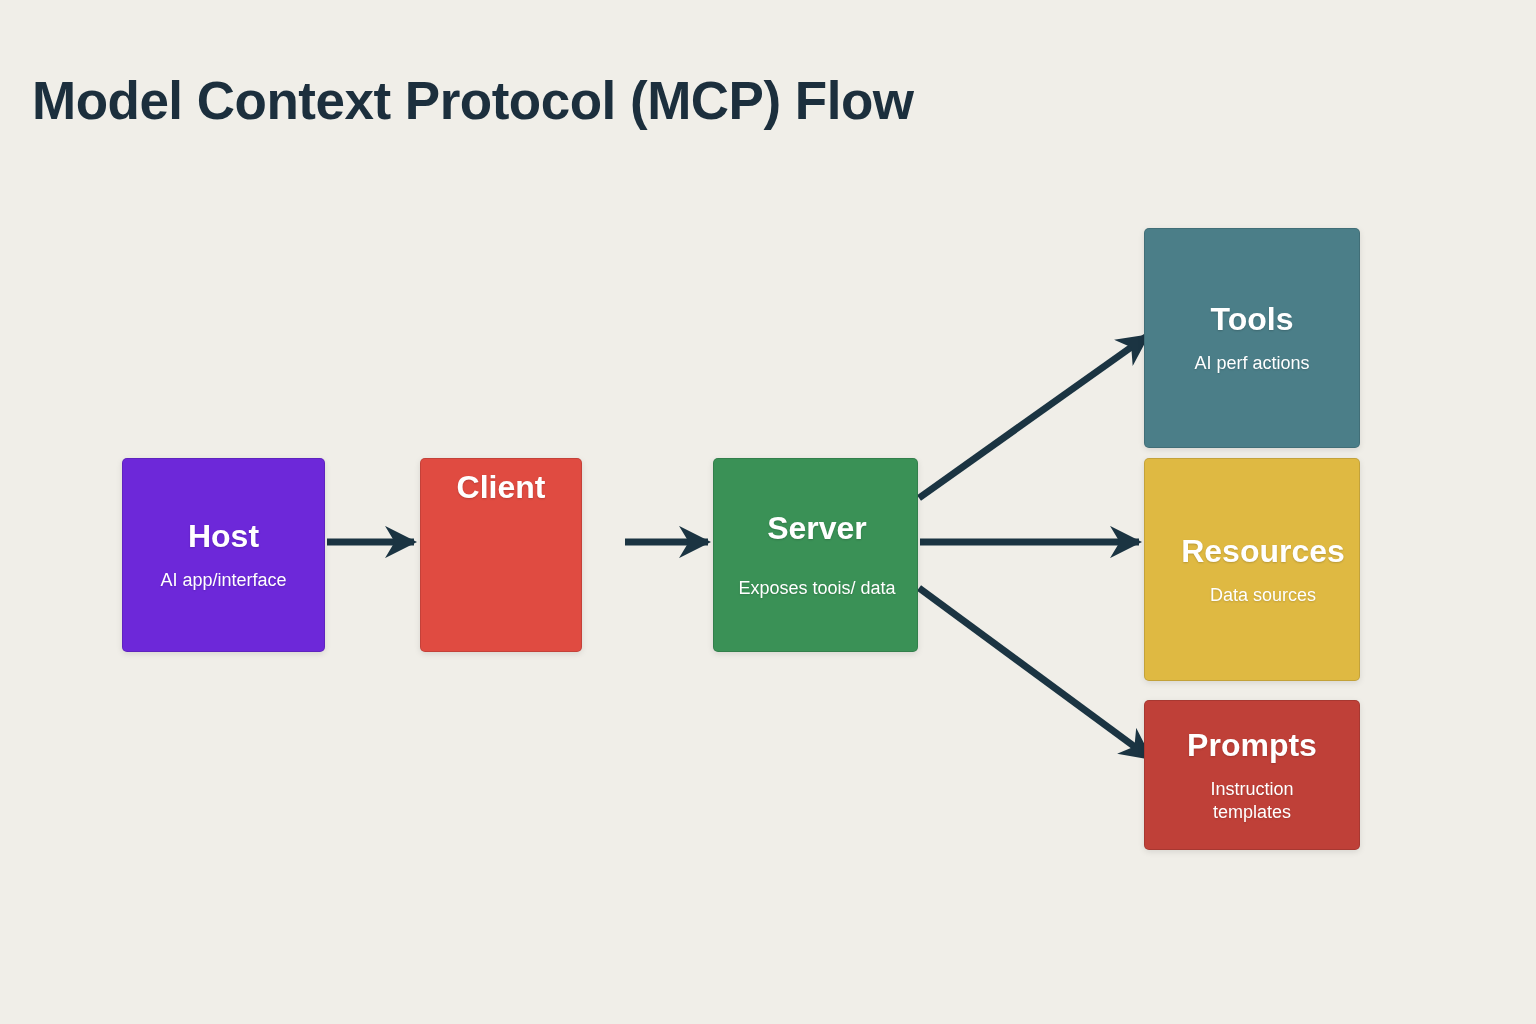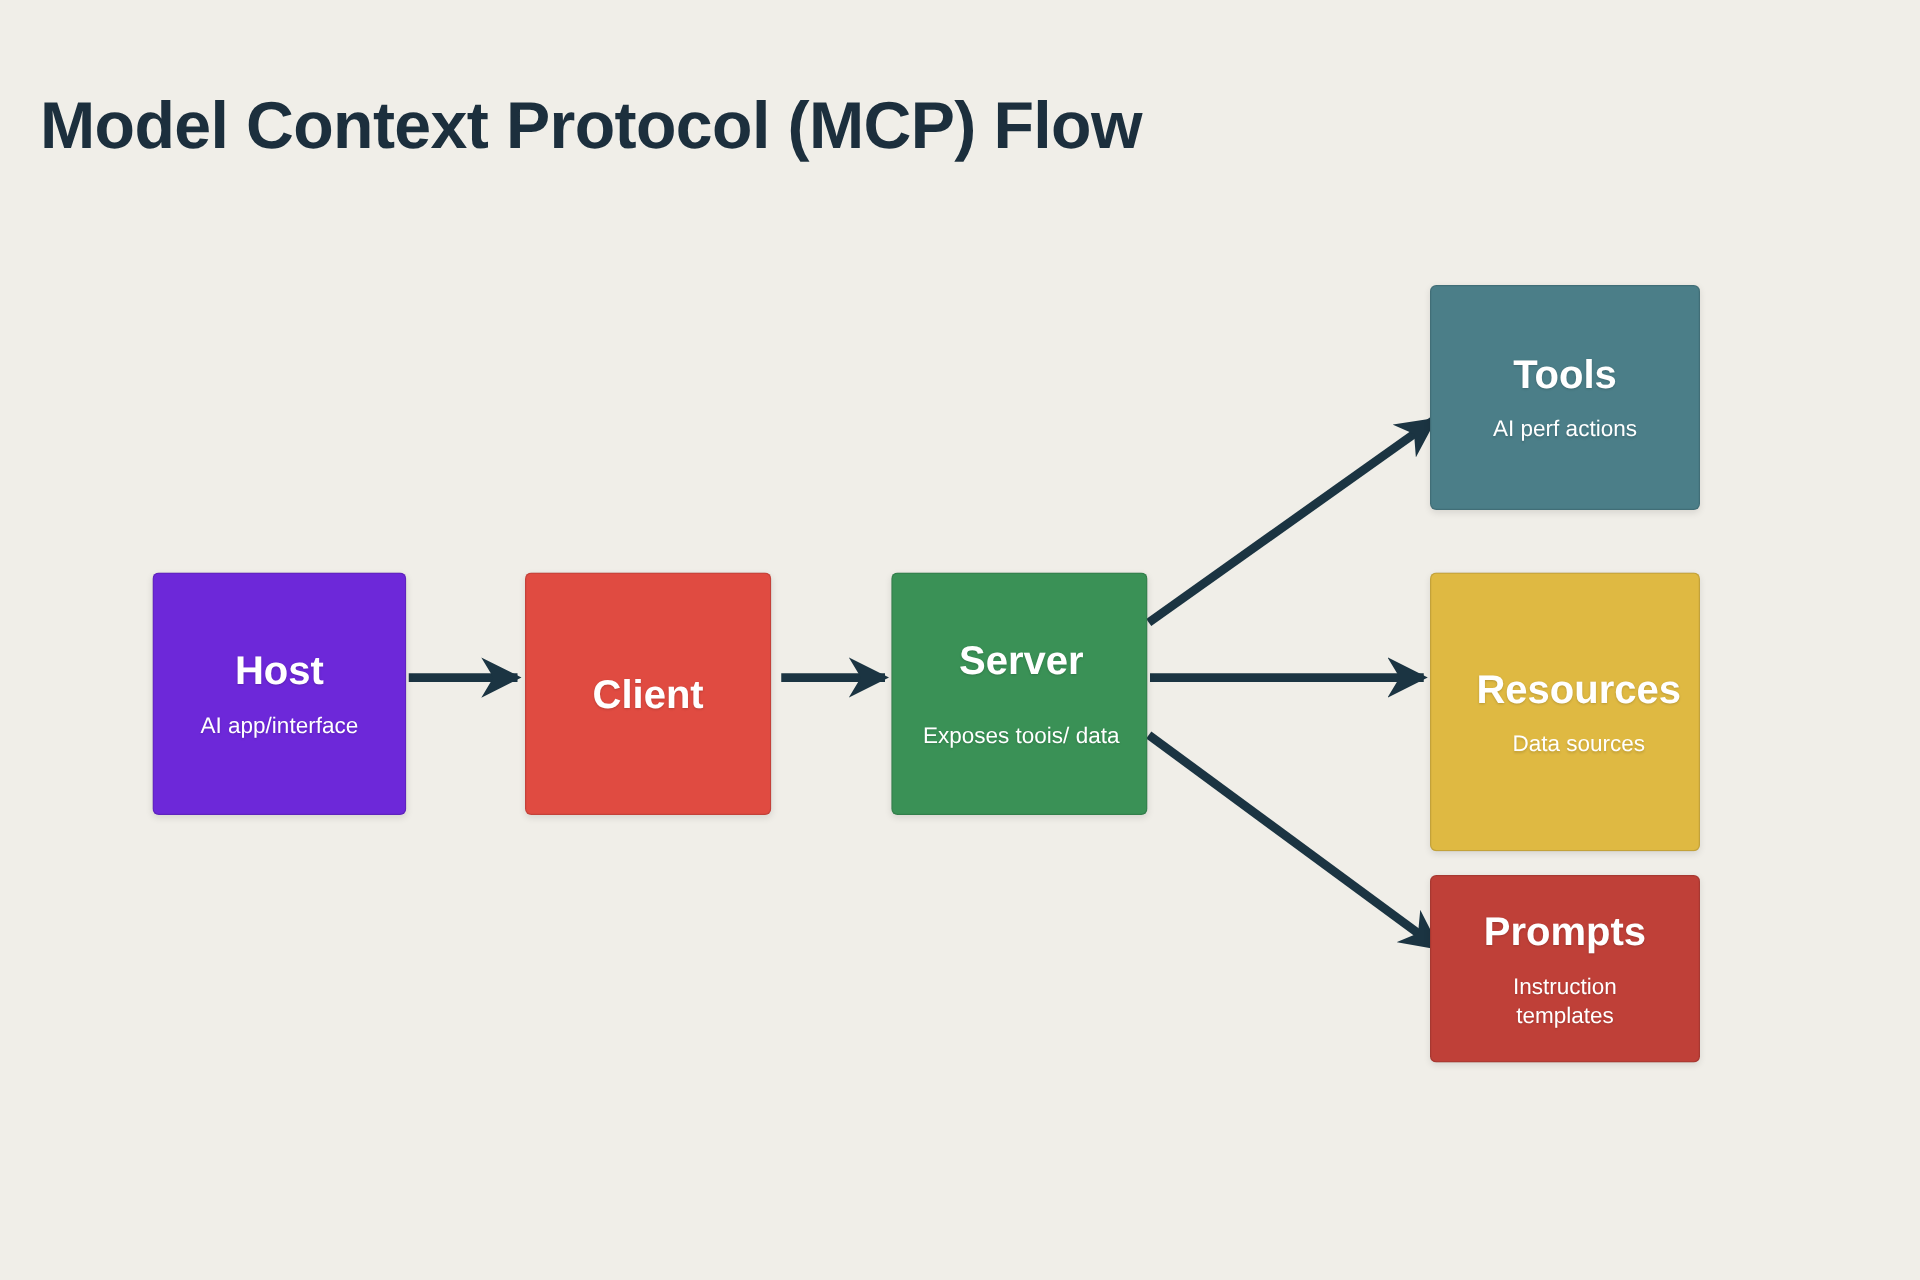--- a/index.html
+++ b/index.html
@@ -53,23 +53,23 @@
     font-weight: 700;
     text-shadow: 0 1px 2px rgba(0,0,0,0.18);
   }
   .node-sublabel {
     font-size: 18px;
     font-weight: 400;
     line-height: 1.25;
     text-shadow: 0 1px 2px rgba(0,0,0,0.15);
   }
   .node-host      { left: 122px;  top: 458px; width: 203px; height: 194px; }
-  .node-client    { left: 420px;  top: 458px; width: 197px; height: 194px; }
+  .node-client    { left: 420px;  top: 458px; width: 162px; height: 194px; justify-content: space-between; }
   .node-server    { left: 713px;  top: 458px; width: 205px; height: 194px; padding-left: 17px; }
-  .node-tools     { left: 1144px; top: 228px; width: 216px; height: 180px; justify-content: center; }
+  .node-tools     { left: 1144px; top: 228px; width: 216px; height: 220px; justify-content: center; }
   .node-resources { left: 1144px; top: 458px; width: 216px; height: 223px; padding-left: 36px; }
   .node-prompts   { left: 1144px; top: 700px; width: 216px; height: 150px; }
   .node-server .node-sublabel    { max-width: 160px; margin-top: 16px; }
   .node-client .node-sublabel    { max-width: 160px; }
   .node-prompts .node-sublabel   { max-width: 160px; }
   svg.arrows {
     position: absolute;
     inset: 0;
     width: 1536px;
     height: 1024px;

